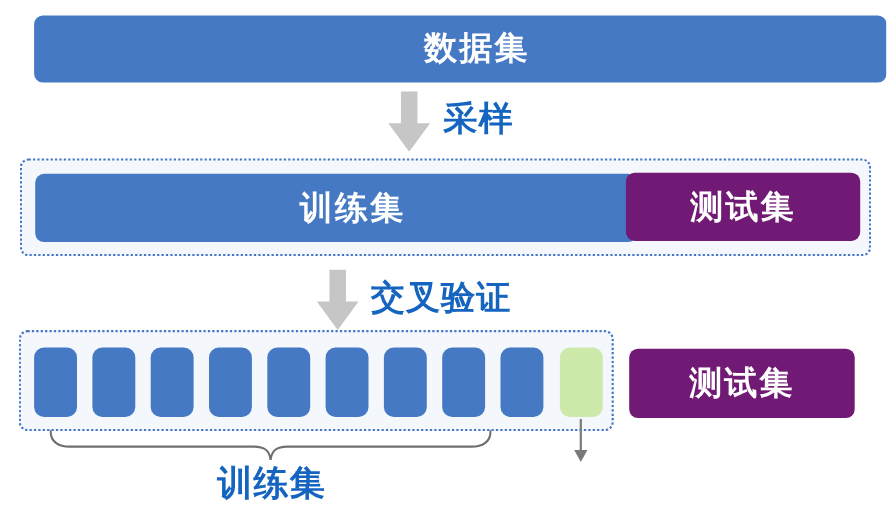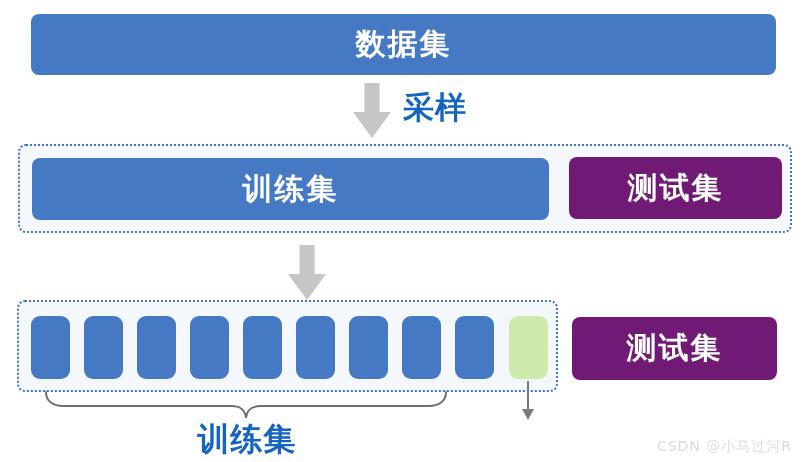--- a/index.html
+++ b/index.html
@@ -4,21 +4,21 @@
 <style>
   html,body{margin:0;padding:0;background:#ffffff;}
   .stage{
     position:relative;width:806px;height:462px;background:#ffffff;overflow:hidden;
     font-family:"DejaVu Sans","Liberation Sans",sans-serif;
   }
   .bar{
     position:absolute;display:flex;align-items:center;justify-content:center;
     color:#ffffff;font-weight:bold;border-radius:8px;letter-spacing:2px;
   }
-  .bar-blue{background:#4579c4;}
+  .bar-blue{background:#4579c4;padding-left:30px;}
   .bar-orange{background:#701a75;}
   #dataset-bar{left:31px;top:14px;width:745px;height:61px;font-size:30px;}
   .dashed-box{
     position:absolute;background:#f4f7fc;border:2px dotted #4576c6;border-radius:8px;
     box-sizing:border-box;
   }
   #split-box{left:18px;top:144px;width:774px;height:89px;}
   #train-bar{left:32px;top:158px;width:517px;height:62px;font-size:30px;}
   #split-test-bar{left:569px;top:157px;width:213px;height:62px;font-size:30px;}
   #cv-box{left:17px;top:300px;width:541px;height:92px;}
@@ -69,20 +69,21 @@
   <div class="bar bar-blue" id="train-bar">
     <span>训练集</span>
   </div>
   <div class="bar bar-orange" id="split-test-bar">
     <span>测试集</span>
   </div>
 
   <svg class="block-arrow" id="cv-arrow" width="38" height="55" viewBox="0 0 38 55">
     <path d="M11.5 0 h15 v29 h11.5 L19 55 L0 29 h11.5 z" fill="#c6c6c6"></path>
   </svg>
+  <div class="flow-label" id="cv-label">交叉验证</div>
 
   <div class="dashed-box" id="cv-box"></div>
   <div id="fold-strip">
       <div class="fold"></div>
       <div class="fold"></div>
       <div class="fold"></div>
       <div class="fold"></div>
       <div class="fold"></div>
       <div class="fold"></div>
       <div class="fold"></div>
@@ -97,15 +98,14 @@
   <svg id="brace" width="402" height="30" viewBox="0 0 402 30">
     <path d="M1 1 C1 11 9 15 18 15 L186 15 C195 15 200 18 201 27 C202 18 207 15 216 15 L384 15 C393 15 401 11 401 1" fill="none" stroke="#6f6f6f" stroke-width="2" stroke-linecap="round"></path>
   </svg>
   <div class="bottom-label" id="train-brace-label">训练集</div>
 
   <svg id="validation-arrow" width="14" height="40" viewBox="0 0 14 40">
     <line x1="7" y1="0" x2="7" y2="29" stroke="#7a7a7a" stroke-width="2"></line>
     <polygon points="1,28 13,28 7,39" fill="#7a7a7a"></polygon>
   </svg>
 
-  <div id="watermark">CSDN @小马过河R</div>
 
 </div>
 
 </body></html>

